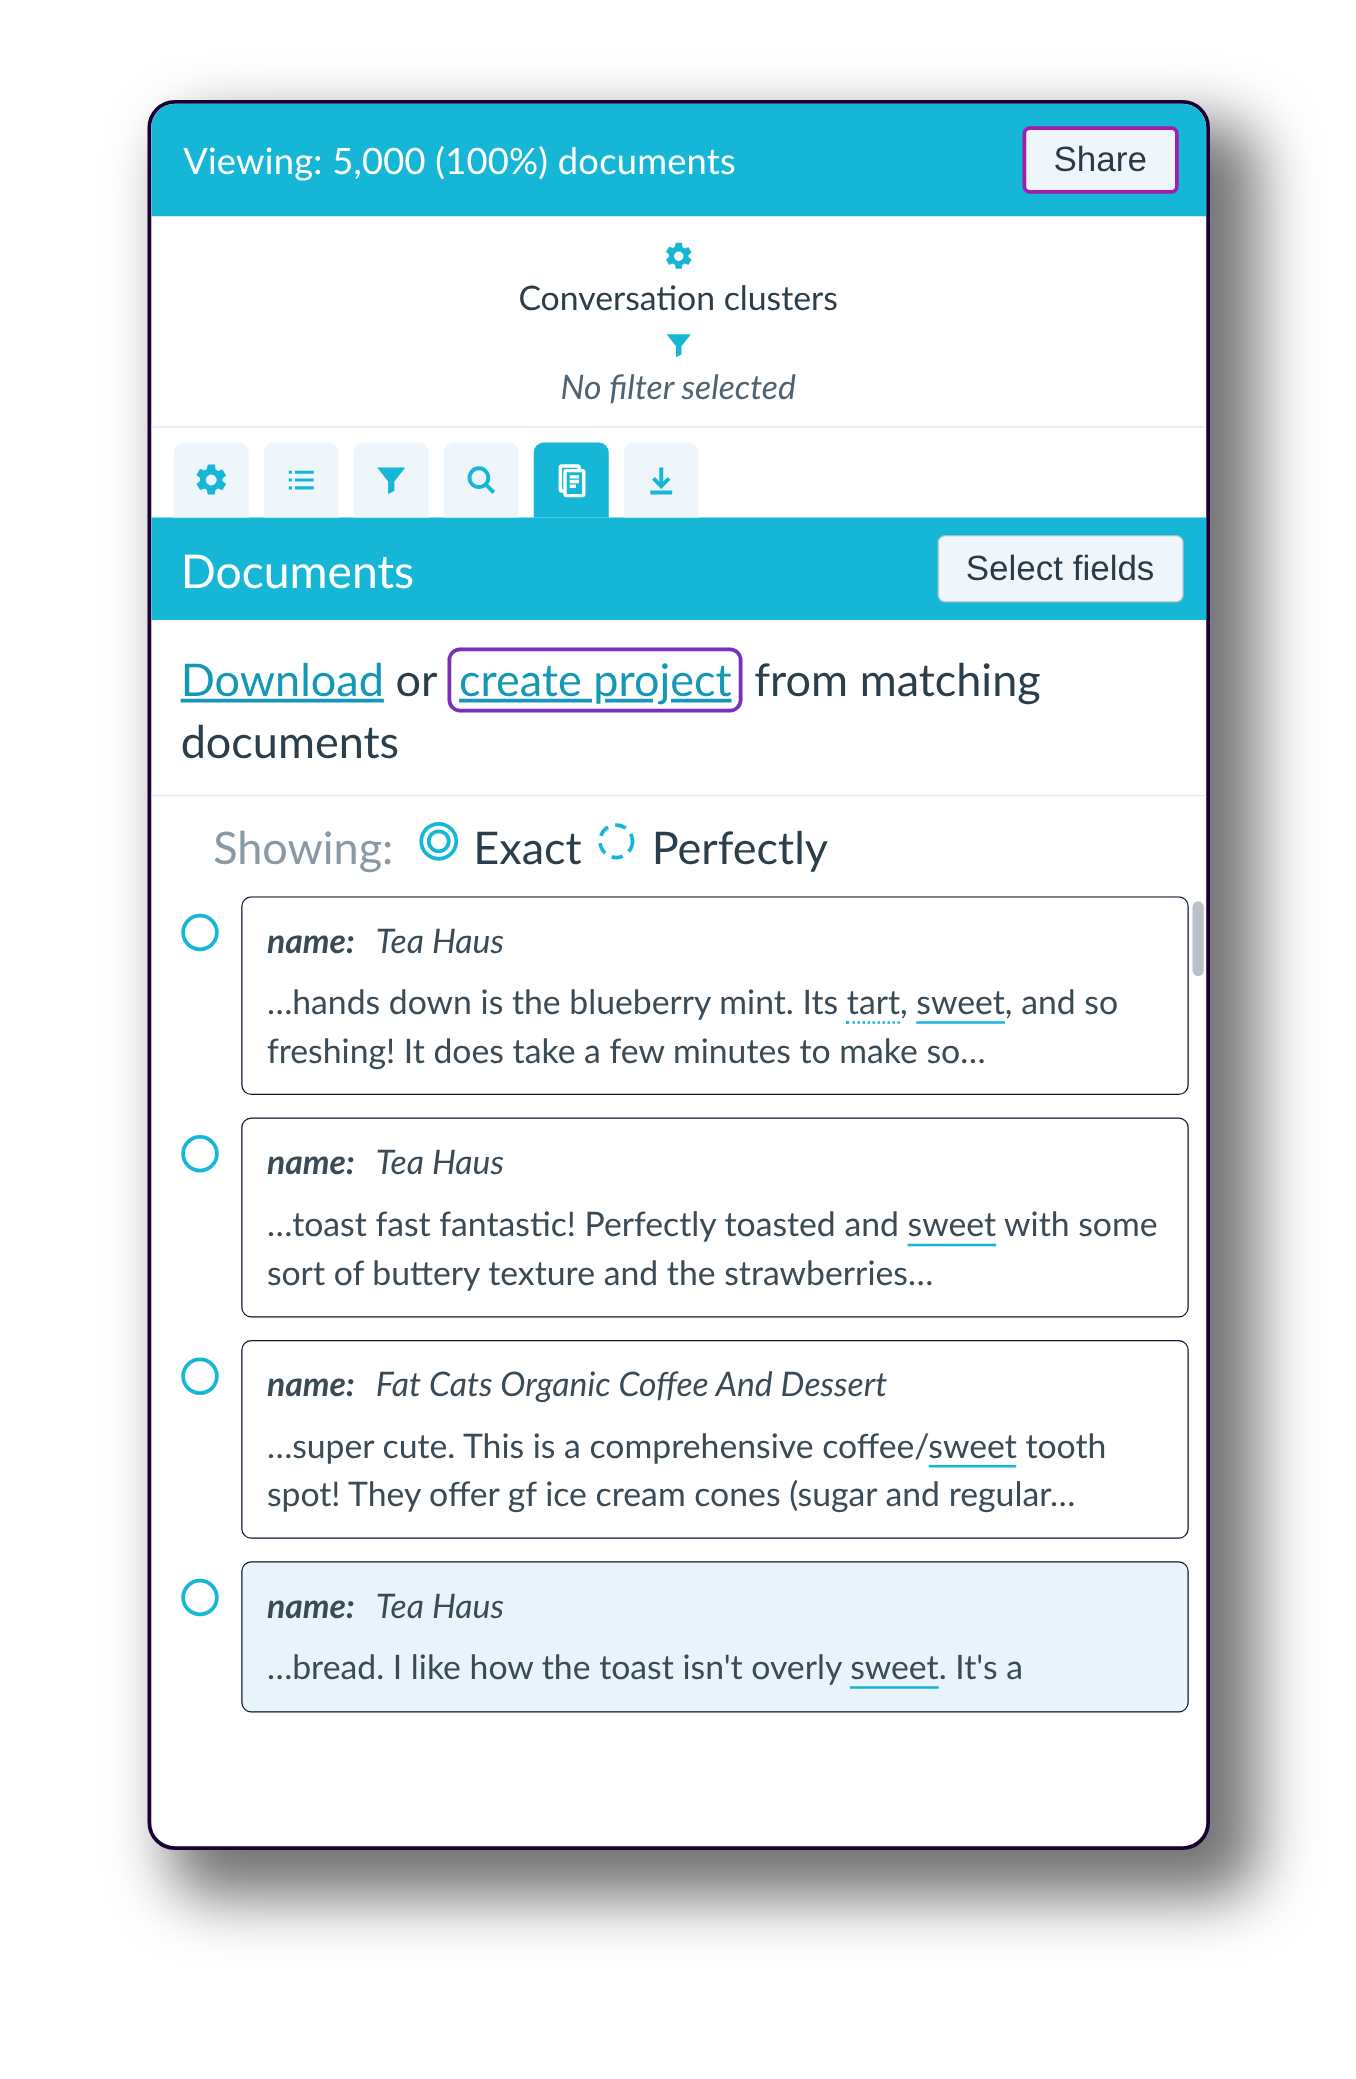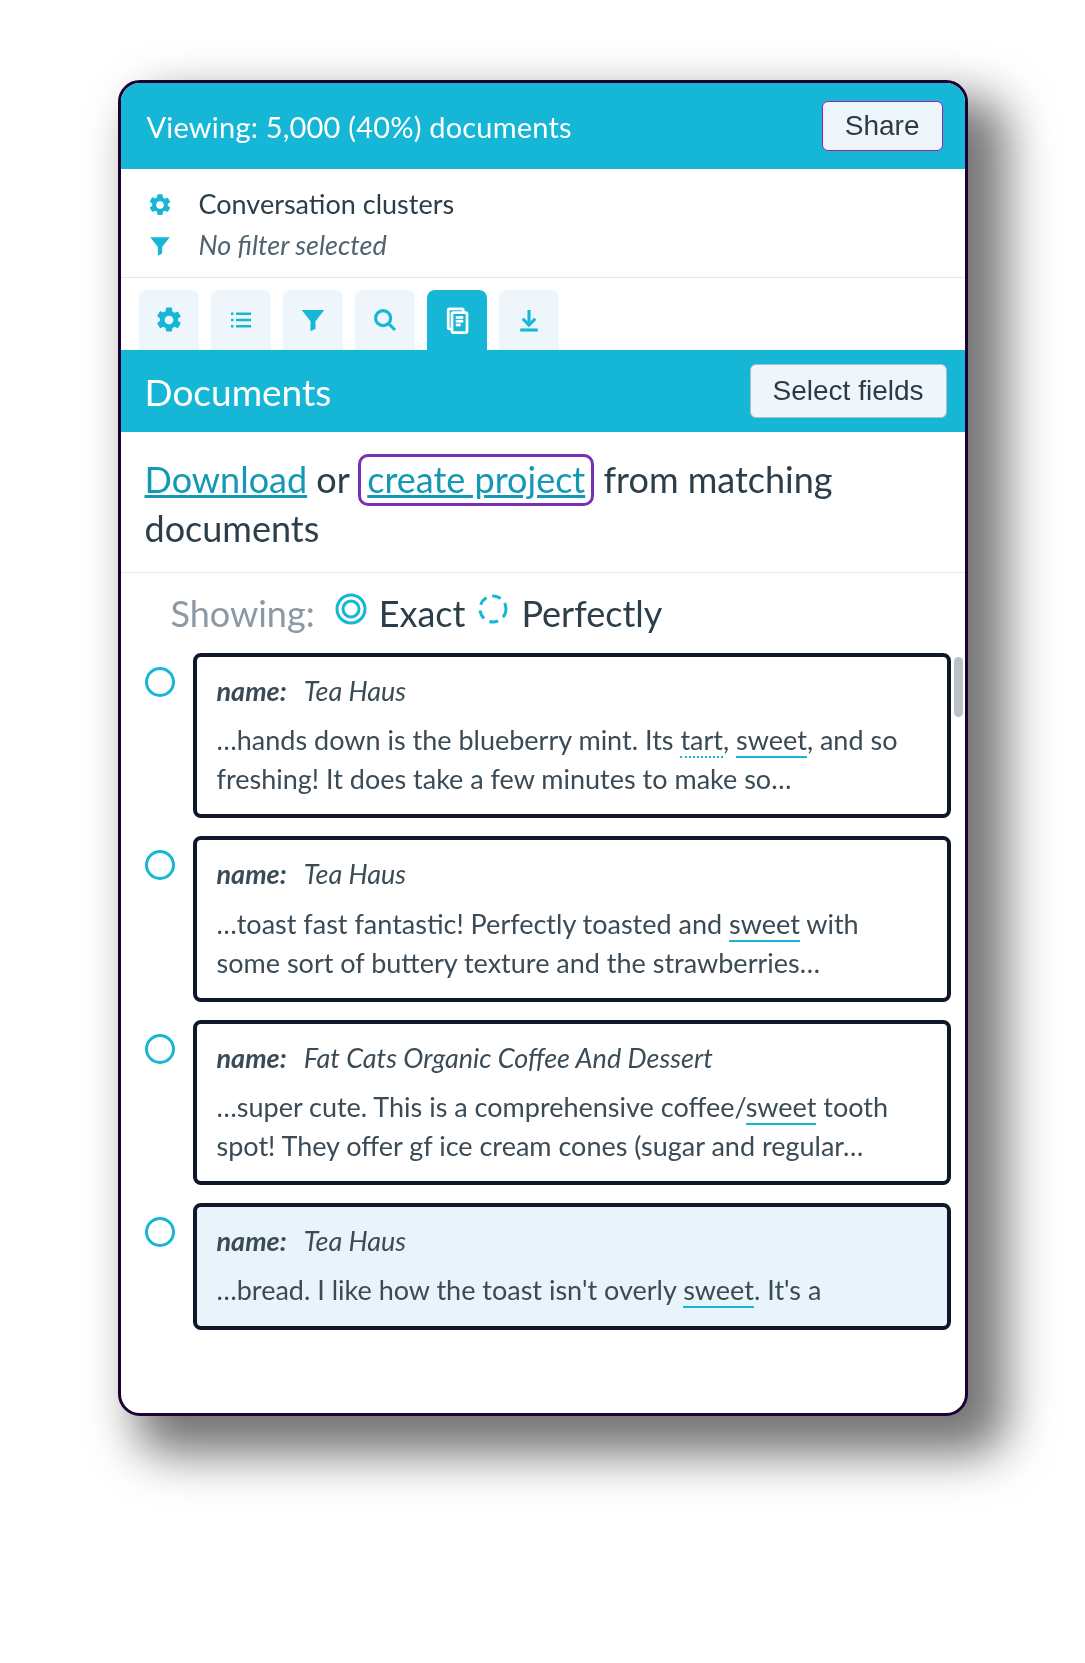--- a/index.html
+++ b/index.html
@@ -22,30 +22,30 @@
     color: #fff;
     display: flex;
     align-items: center;
     justify-content: space-between;
     padding: 18px 22px 18px 26px;
   }
   .topbar .status { font-size: 29px; font-weight: 400; letter-spacing: 0.2px; }
   .share-btn {
     background: #eef6fc;
     color: #2b3a45;
-    border: 1px solid #a21caf;
+    border: 3px solid #a21caf;
     border-radius: 6px;
     font-size: 28px;
     padding: 8px 22px;
     cursor: pointer;
   }
 
   
   .filter-info { padding: 14px 26px 12px 26px; font-size: 27px; color: #2c3e4a; }
-  .filter-row { display: flex; align-items: center; gap: 26px; padding: 4px 0; }
+  .filter-row { display: flex; align-items: center; gap: 4px; padding: 4px 0; flex-direction: column; }
   .filter-row .icn { width: 26px; height: 26px; flex: 0 0 26px; color: #16b6d6; }
   .filter-row.italic { font-style: italic; color: #50636f; }
 
   
   .toolbar {
     display: flex;
     gap: 12px;
     padding: 12px 18px 0 18px;
     border-top: 1px solid #e1e8ee;
   }
@@ -105,21 +105,21 @@
   .showing-row .lbl { color: #8a99a4; margin-right: 8px; }
   .ring { width: 36px; height: 36px; }
 
   
   .doclist { padding: 0 14px 0 24px; position: relative; height: 760px; overflow: hidden; }
   .doc-row { display: flex; align-items: flex-start; gap: 18px; margin-bottom: 18px; }
   .doc-radio { width: 30px; height: 30px; border: 3px solid #16b6d6; border-radius: 50%; margin-top: 14px; flex: 0 0 30px; cursor: pointer; }
   .doc-card {
     flex: 1;
     background: #fff;
-    border: 4px solid #0f172a;
+    border: 1px solid #0f172a;
     border-radius: 8px;
     padding: 14px 20px 16px 20px;
     font-size: 27px;
     color: #3b4b56;
     line-height: 1.45;
   }
   .doc-card.hover { background: #e9f3fa; }
   .doc-card .name-label { font-weight: 700; font-style: italic; }
   .doc-card .name-val { font-style: italic; margin-left: 10px; }
   .doc-card .snippet { margin-top: 10px; }
@@ -134,21 +134,21 @@
     background: #b9c2c9;
     border-radius: 5px;
   }
 </style>
 </head>
 <body>
 
 <div class="panel">
 
   <div class="topbar">
-    <div class="status">Viewing: 5,000 (40%) documents</div>
+    <div class="status">Viewing: 5,000 (100%) documents</div>
     <button class="share-btn">Share</button>
   </div>
 
   <div class="filter-info">
     <div class="filter-row">
       <span class="icn">
         <svg viewBox="0 0 24 24" fill="currentColor">
             <path d="M19.14 12.94a7.49 7.49 0 0 0 .05-.94 7.49 7.49 0 0 0-.05-.94l2.03-1.58a.5.5 0 0 0 .12-.64l-1.92-3.32a.5.5 0 0 0-.61-.22l-2.39.96a7.03 7.03 0 0 0-1.62-.94l-.36-2.54A.5.5 0 0 0 13.9 2h-3.8a.5.5 0 0 0-.49.42l-.36 2.54c-.58.24-1.12.55-1.62.94l-2.39-.96a.5.5 0 0 0-.61.22L2.71 8.48a.5.5 0 0 0 .12.64l2.03 1.58c-.03.31-.05.63-.05.94s.02.63.05.94L2.83 14.16a.5.5 0 0 0-.12.64l1.92 3.32c.14.24.43.34.61.22l2.39-.96c.5.39 1.04.7 1.62.94l.36 2.54c.04.24.25.42.49.42h3.8c.24 0 .45-.18.49-.42l.36-2.54c.58-.24 1.12-.55 1.62-.94l2.39.96c.18.12.47.02.61-.22l1.92-3.32a.5.5 0 0 0-.12-.64l-2.03-1.58zM12 15.5A3.5 3.5 0 1 1 12 8.5a3.5 3.5 0 0 1 0 7z"></path>
           </svg>
       </span>

